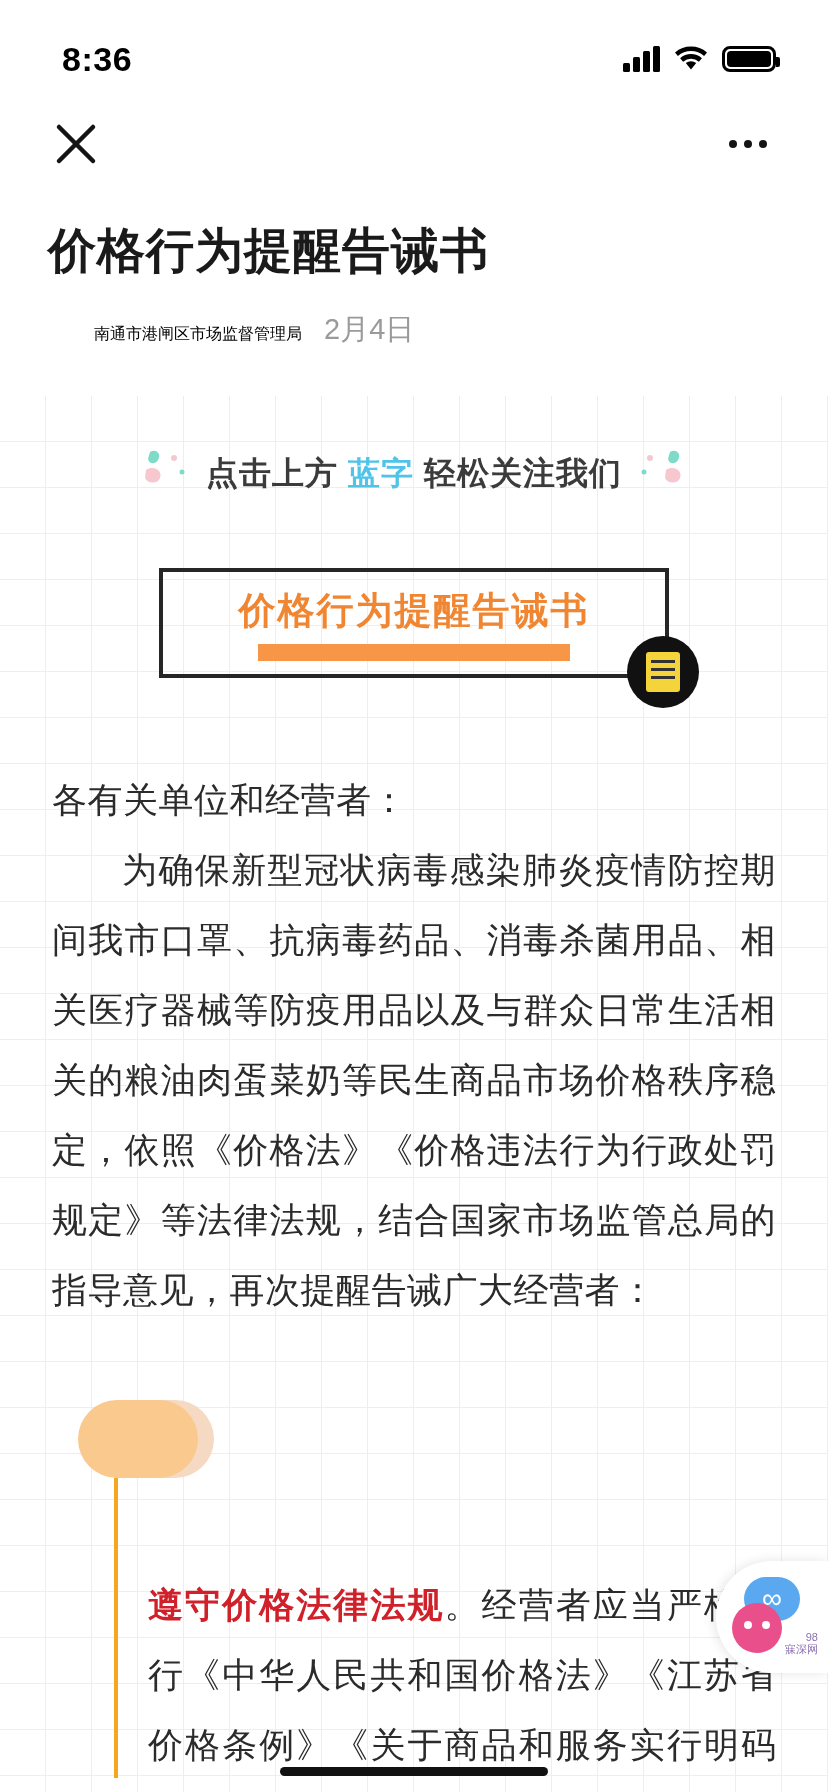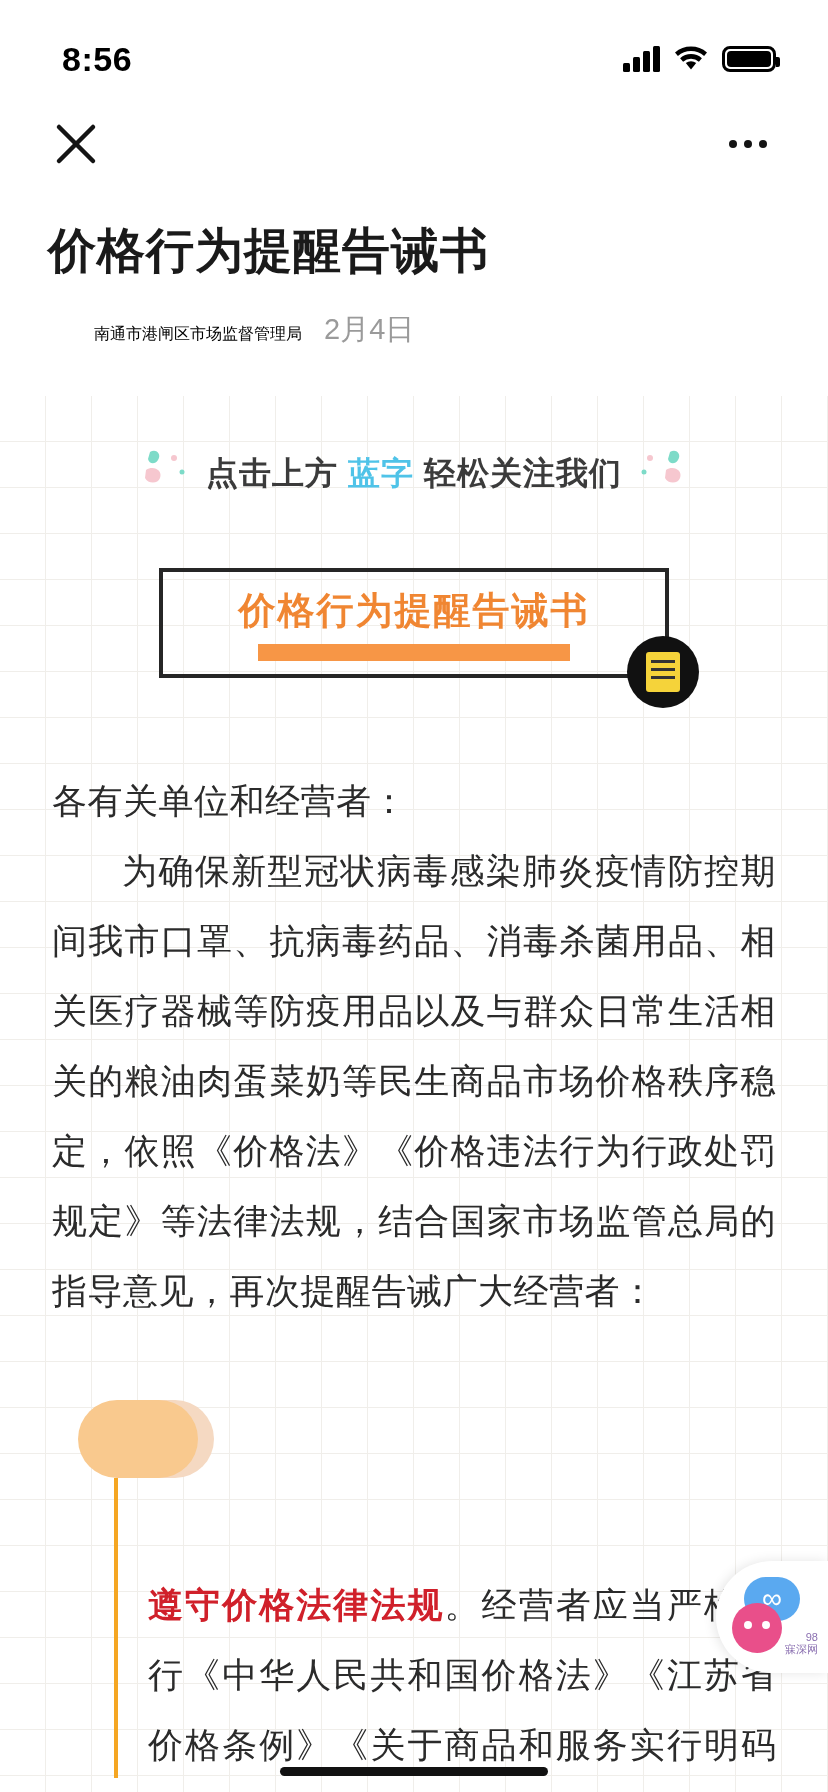--- a/index.html
+++ b/index.html
@@ -222,20 +222,21 @@
   }
 
   
   .para {
     font-size: 35px;
     line-height: 2.0;
     color: #2b2b2b;
     padding: 0 52px;
     text-align: justify;
     letter-spacing: 0.5px;
+    font-family: Liberation Serif, serif;
   }
   .para.first { margin-top: 88px; }
   .para.indent { text-indent: 70px; }
 
   
   .section-num-wrap {
     position: relative;
     margin-top: 74px;
     height: 96px;
     padding-left: 56px;
@@ -355,21 +356,21 @@
     border-radius: 5px;
     background: #111;
   }
 </style>
 </head>
 <body>
 
 <div class="screen">
 
   <div class="statusbar">
-    <div class="status-time">8:56</div>
+    <div class="status-time">8:36</div>
     <div class="status-right">
       <div class="signal">
         <i></i>
           <i></i>
           <i></i>
           <i></i>
       </div>
       <div class="wifi">
         <svg width="34" height="26" viewBox="0 0 34 26">
           <path d="M17 23.5l-5.2-6.4a8.3 8.3 0 0 1 10.4 0L17 23.5z" fill="#000"></path>

